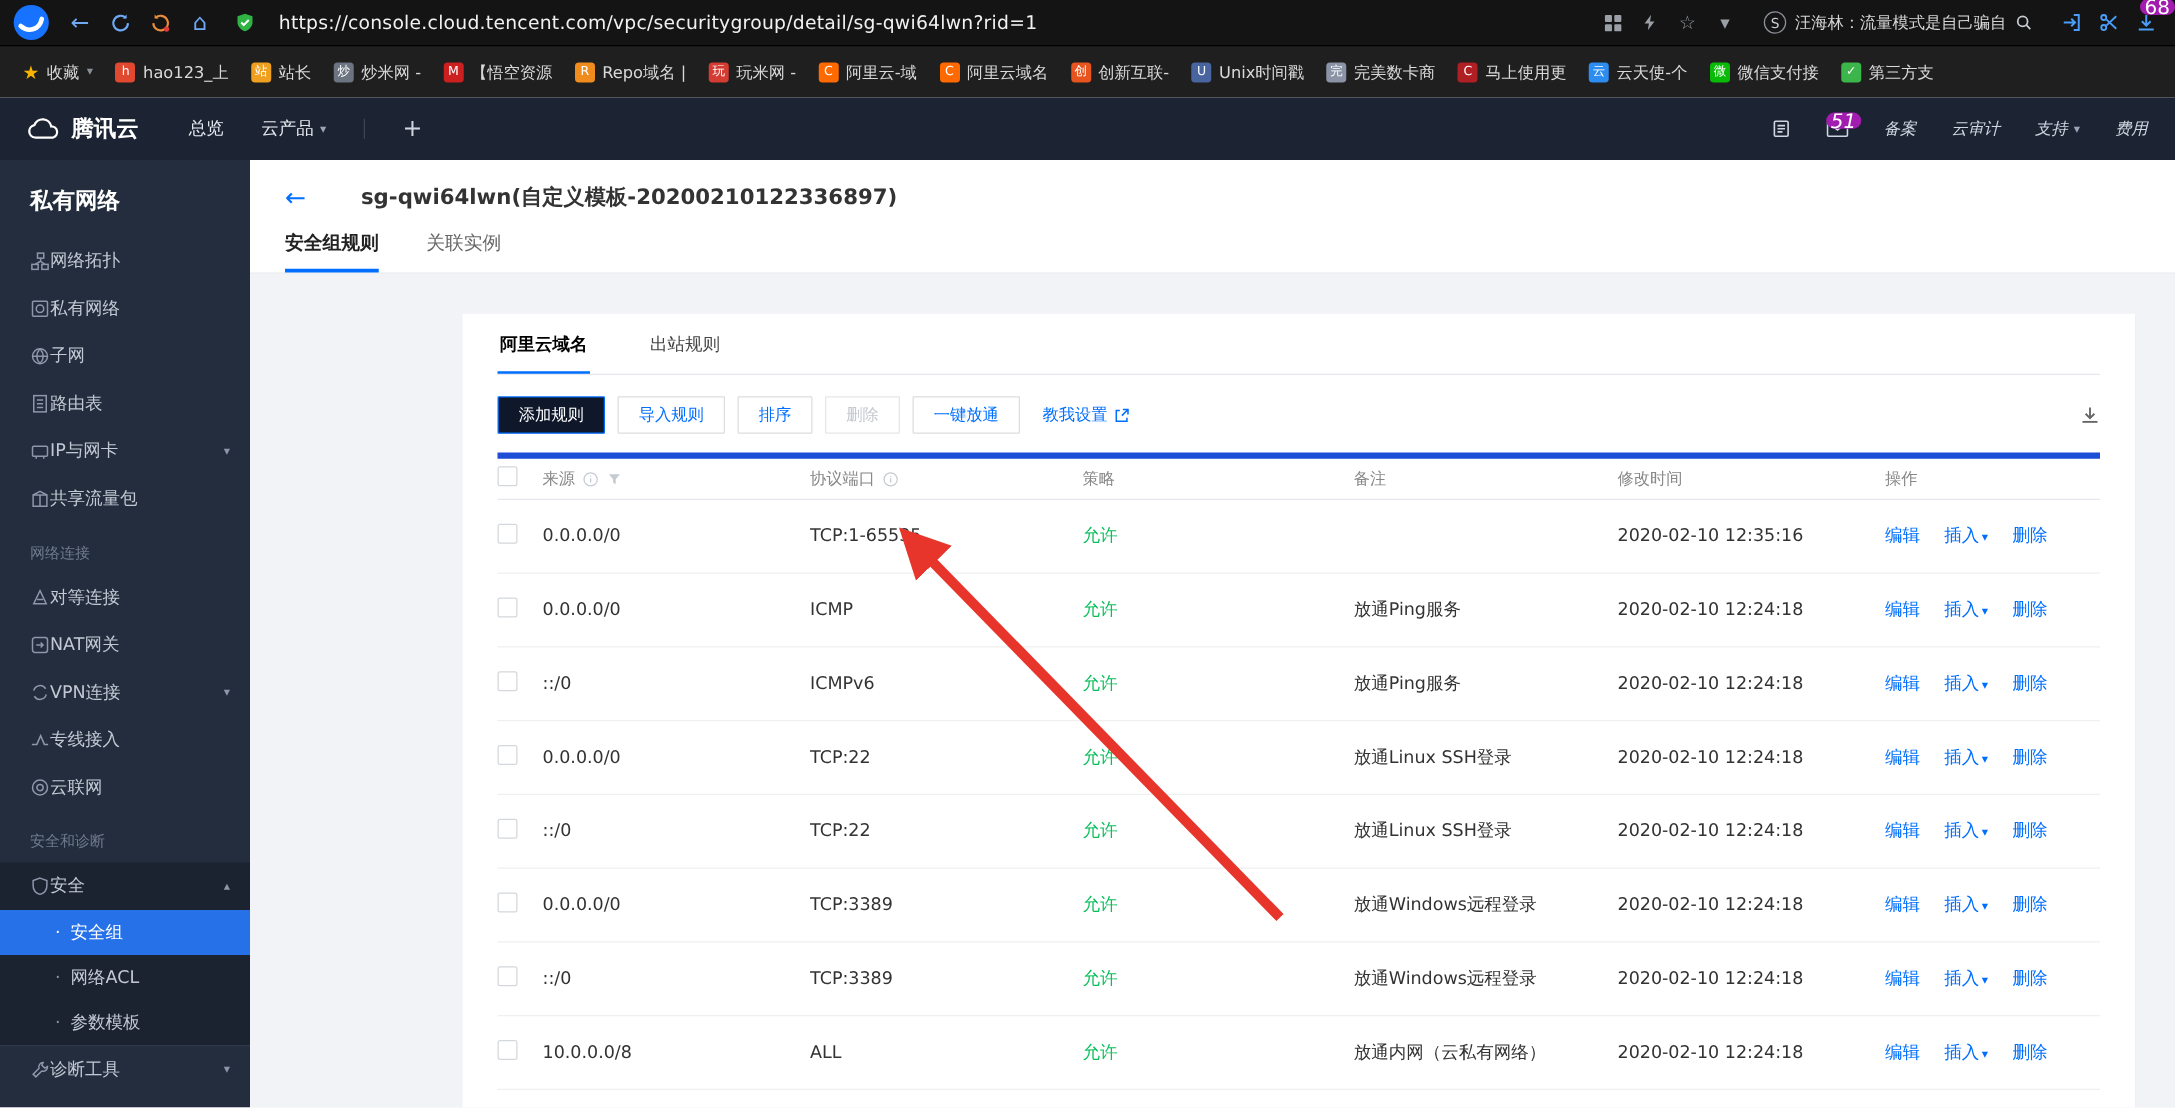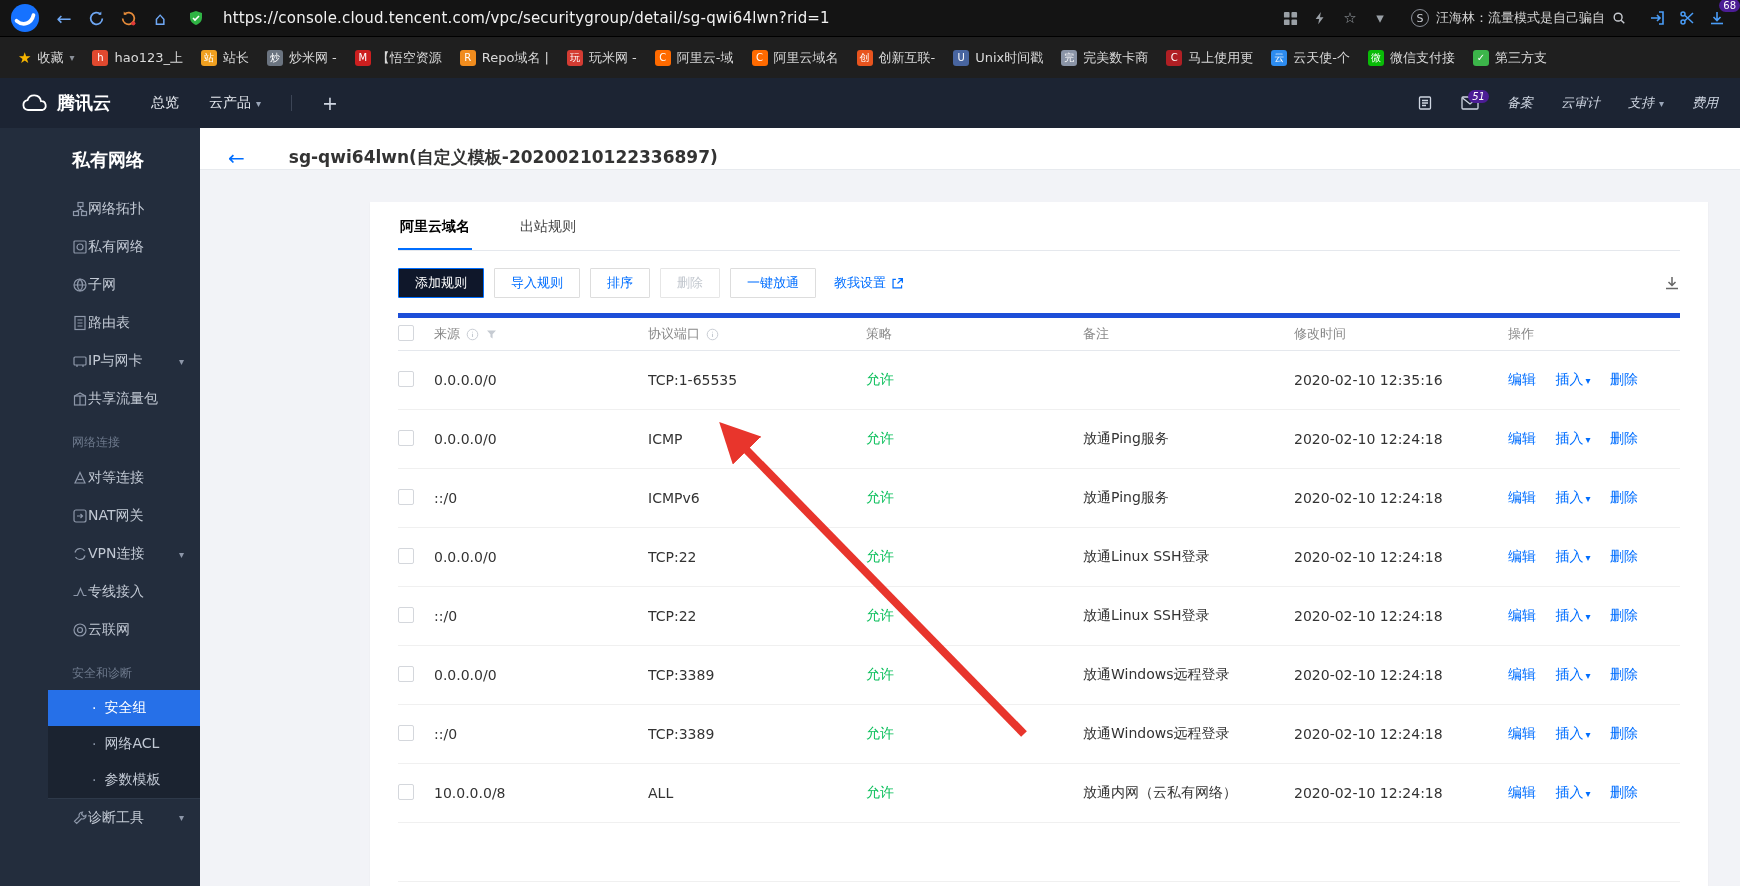--- a/index.html
+++ b/index.html
@@ -19,22 +19,22 @@
   .addr { display:flex; align-items:center; gap:19px; margin-left:10px; }
   .url { color:#f1f1f1; font-size:15px; letter-spacing:.2px; white-space:nowrap; }
   .bb-spacer { flex:1; }
   .tray-ic { width:26px; height:26px; display:flex; align-items:center; justify-content:center;
              color:#9aa0a6; font-size:15px; cursor:pointer; flex:0 0 auto; }
   .search-widget { display:flex; align-items:center; gap:7px; padding:3px 10px; margin:0 4px;
                    color:#d6d6d6; font-size:13px; cursor:pointer; white-space:nowrap; }
   .se-logo { width:18px; height:18px; border:1px solid #8a8f98; border-radius:50%; color:#c9ccd2;
              font-size:11px; display:flex; align-items:center; justify-content:center; }
   .badge-wrap { position:relative; }
-  .num-badge { position:absolute; top:-6px; right:-10px; background:#4c1d95; color:#fff;
-               font-size:10px; line-height:13px; border-radius:8px; padding:0 4px; }
+  .num-badge { position:absolute; top:-6px; right:-10px; background:#a21caf; color:#fff;
+               font-size:16px; line-height:13px; border-radius:8px; padding:0 4px; }
 
   
   .bookmarks-bar { height:42px; background:#1f1f1f; display:flex; align-items:center;
                    padding:0 10px; gap:2px; overflow:hidden; border-top:1px solid #000; }
   .bm { display:flex; align-items:center; gap:6px; padding:4px 8px; color:#d9d9d9;
         font-size:13px; white-space:nowrap; cursor:pointer; border-radius:3px; }
   .bm-icon { width:16px; height:16px; border-radius:3px; color:#fff; font-size:10px;
              line-height:16px; text-align:center; flex:0 0 auto; }
   .bm-star { color:#f7b500; font-size:15px; }
   .bm-caret { color:#8a8f98; font-size:10px; }
@@ -48,21 +48,21 @@
   .tc-caret { font-size:10px; color:#9aa5b8; }
   .tc-divider { width:1px; height:16px; background:#3c4556; margin-right:30px; }
   .tc-plus { font-size:19px; color:#cfd6e2; cursor:pointer; }
   .tc-right { margin-left:auto; display:flex; align-items:center; gap:28px; font-size:13px;font-style:italic; }
   .tc-ric { color:#cfd6e2; cursor:pointer; display:flex; align-items:center; gap:5px; }
 
   
   .app { display:flex; height:758px; }
 
   
-  .sidebar { width:200px; background:#232d3d; color:#c2c9d4; flex:0 0 auto; overflow:hidden;padding-left:48px; }
+  .sidebar { width:200px; background:#232d3d; color:#c2c9d4; flex:0 0 auto; overflow:hidden; }
   .side-title { color:#fff; font-size:18px; font-weight:bold; padding:20px 0 18px 24px; }
   .side-item { height:38px; display:flex; align-items:center; padding-left:24px;
                font-size:14px; color:#c2c9d4; cursor:pointer; position:relative; }
   .side-item .si { color:#8d97a9; flex:0 0 auto; }
   .side-caret { position:absolute; right:16px; color:#8d97a9; font-size:10px; }
   .side-section { font-size:12px; color:#6e7a8d; padding:16px 0 8px 24px; }
   .side-group { background:#1b2330; }
   .side-sub { height:36px; display:flex; align-items:center; gap:8px; padding-left:44px;
               font-size:14px; color:#c2c9d4; cursor:pointer; }
   .side-sub .dot { color:#8d97a9; }
@@ -400,20 +400,27 @@
       <svg class="si" width="16" height="16" viewBox="0 0 16 16" fill="none" stroke="currentColor" stroke-width="1.2">
         <circle cx="8" cy="8" r="6"></circle>
           <circle cx="8" cy="8" r="2.5"></circle>
       </svg>
       <span>云联网</span>
     </div>
 
     <div class="side-section">安全和诊断</div>
 
     <div class="side-group">
+      <div class="side-item">
+        <svg class="si" width="16" height="16" viewBox="0 0 16 16" fill="none" stroke="currentColor" stroke-width="1.2">
+          <path d="M8 1.5l5.5 2v4c0 3.5-2.5 6-5.5 7-3-1-5.5-3.5-5.5-7v-4z"></path>
+        </svg>
+        <span>安全</span>
+        <span class="side-caret">▴</span>
+      </div>
       <div class="side-sub selected">
         <span class="dot">·</span>
         <span>安全组</span>
       </div>
       <div class="side-sub">
         <span class="dot">·</span>
         <span>网络ACL</span>
       </div>
       <div class="side-sub">
         <span class="dot">·</span>
@@ -428,20 +435,24 @@
       <span>诊断工具</span>
       <span class="side-caret">▾</span>
     </div>
   </aside>
 
   <div class="main">
     <div class="page-head">
       <div class="head-row">
         <span class="back-arrow">←</span>
         <span class="page-title">sg-qwi64lwn(自定义模板-20200210122336897)</span>
+      </div>
+      <div class="page-tabs">
+        <span class="ptab active">安全组规则</span>
+        <span class="ptab">关联实例</span>
       </div>
     </div>
 
     <div class="content">
       <div class="card">
 
         <div class="rule-tabs">
           <span class="rtab active">阿里云域名</span>
           <span class="rtab">出站规则</span>
         </div>

